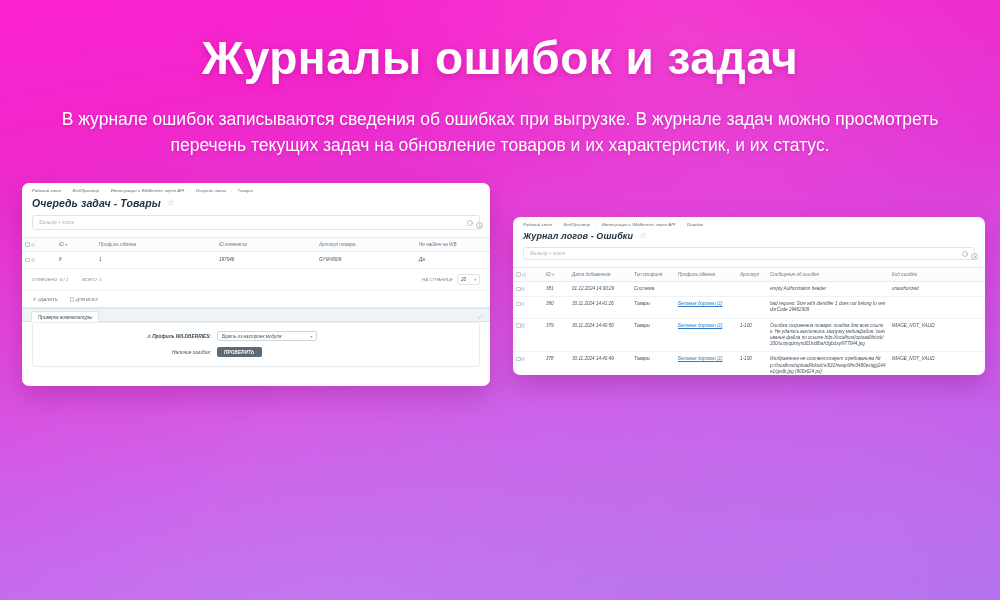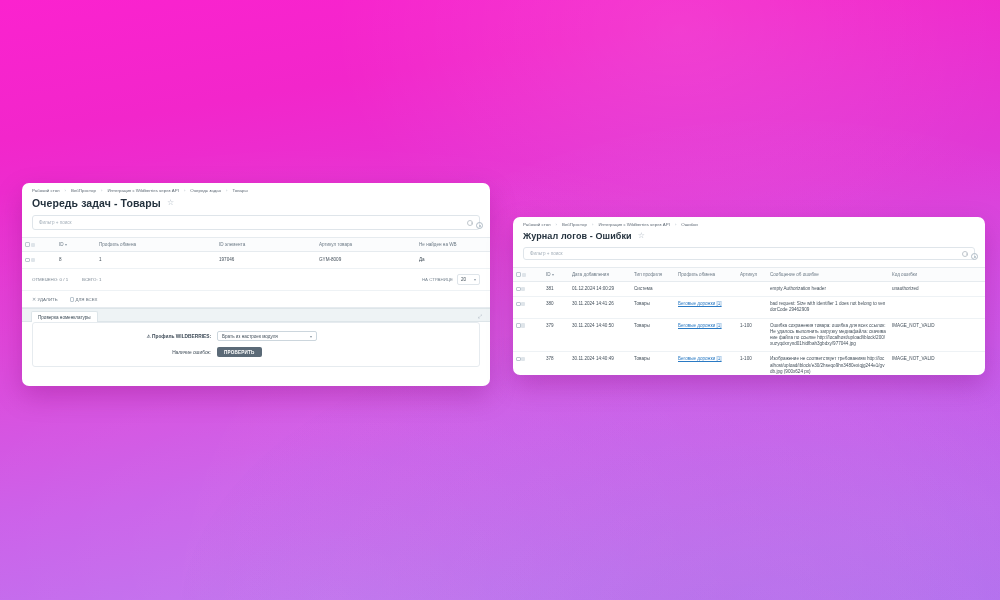--- a/index.html
+++ b/index.html
@@ -67,20 +67,21 @@
   }
 
   
   .panel {
     position: absolute;
     background: #ffffff;
     border-radius: 7px;
     box-shadow: 0 10px 26px rgba(120,0,110,0.28);
     overflow: hidden;
     z-index: 4;
+    font-style: italic;
   }
   .panel-left  { left: 22px;  top: 183px; width: 468px; height: 203px; }
   .panel-right { left: 513px; top: 185px; width: 472px; height: 158px; margin-top: 32px; }
 
   
   .crumbs {
     display: flex; align-items: center; flex-wrap: nowrap;
     gap: 5px;
     font-size: 4.4px;
     color: #7d8894;
@@ -273,20 +274,22 @@
 <body>
 
 <div class="stage">
 
   <div class="blob blob-a"></div>
   <div class="blob blob-b"></div>
   <div class="blob blob-c"></div>
   <div class="blob blob-d"></div>
 
   <div class="hero">
+    <div class="hero-title">Журналы ошибок и задач</div>
+    <div class="hero-sub">В журнале ошибок записываются сведения об ошибках при выгрузке. В журнале задач можно просмотреть перечень текущих задач на обновление товаров и их характеристик, и их статус.</div>
   </div>
 
   <div class="panel panel-left">
 
     <div class="crumbs">
       <span class="crumb">Рабочий стол</span>
       <span class="sep">›</span>
       <span class="crumb">ВебПростор</span>
       <span class="sep">›</span>
       <span class="crumb">Интеграция с Wildberries через API</span>

